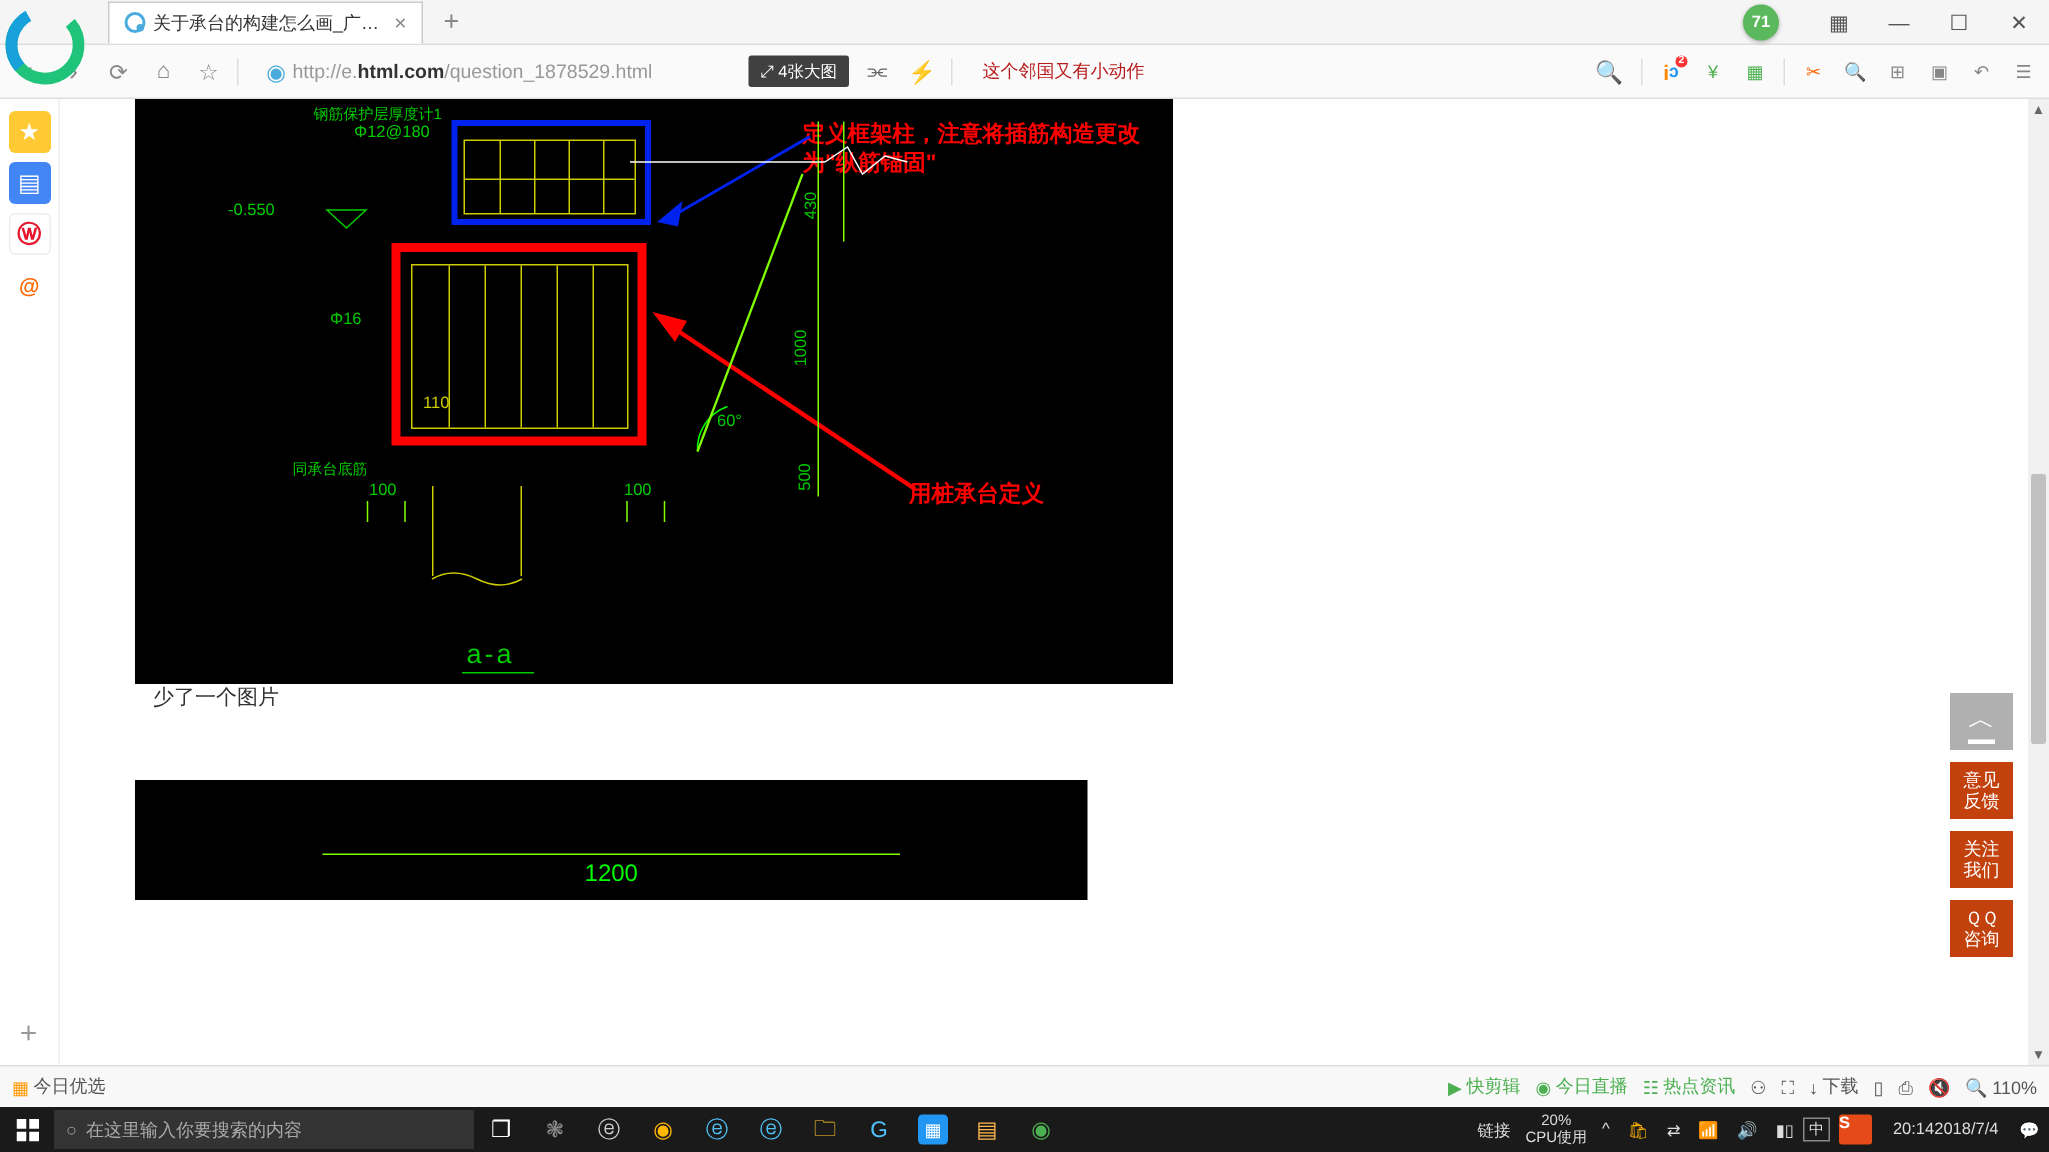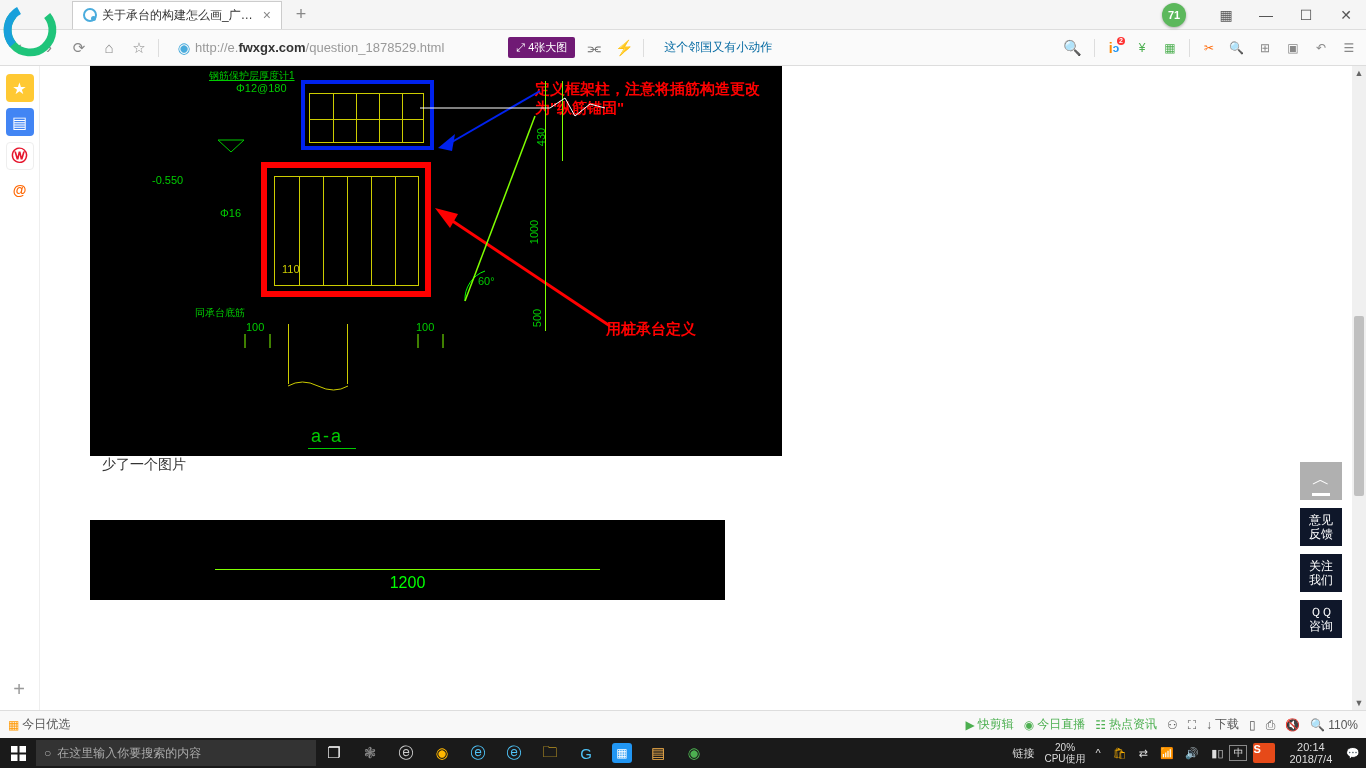--- a/index.html
+++ b/index.html
@@ -19,22 +19,22 @@
     .win-btn { width: 40px; display: flex; align-items: center; justify-content: center; color: #555; cursor: pointer; font-size: 14px; }
     
     
     .toolbar { height: 36px; display: flex; align-items: center; padding: 0 8px; border-bottom: 1px solid #ddd; background: #fafafa; gap: 8px; }
     .tb-icon { width: 22px; height: 22px; display: flex; align-items: center; justify-content: center; color: #888; cursor: pointer; font-size: 15px; }
     .tb-icon.back, .tb-icon.fwd { font-size: 18px; }
     .url-bar { flex: 0 0 auto; display: flex; align-items: center; margin-left: 6px; }
     .url-text { color: #999; font-size: 13px; }
     .url-text .dom { color: #333; font-weight: bold; }
     .spacer-tb { width: 48px; }
-    .green-btn { background: #701a75; color: #fff; padding: 3px 8px; font-size: 11px; border-radius: 2px; display: flex; align-items: center; gap: 3px; cursor: pointer; }
-    .promo-txt { color: #0369a1; font-size: 12px; margin-left: 12px; }
+    .green-btn { background: #404040; color: #fff; padding: 3px 8px; font-size: 11px; border-radius: 2px; display: flex; align-items: center; gap: 3px; cursor: pointer; }
+    .promo-txt { color: #b91c1c; font-size: 12px; margin-left: 12px; }
     .tb-right { margin-left: auto; display: flex; align-items: center; gap: 10px; }
     .tb-right .ic { width: 18px; height: 18px; display: flex; align-items: center; justify-content: center; position: relative; cursor: pointer; }
     .red-dot { position: absolute; top: -2px; right: -2px; width: 8px; height: 8px; background: #f33; border-radius: 50%; color: #fff; font-size: 7px; display: flex; align-items: center; justify-content: center; }
     .sep-v { width: 1px; height: 18px; background: #ddd; }
     
     
     .browser-logo { position: absolute; left: 2px; top: 2px; width: 56px; height: 56px; z-index: 10; }
     .browser-logo svg { width: 100%; height: 100%; }
     
     
@@ -69,38 +69,38 @@
     
     .vscroll { position: absolute; right: 0; top: 66px; bottom: 58px; width: 14px; background: #f0f0f0; }
     .vscroll .thumb { position: absolute; left: 2px; right: 2px; top: 250px; height: 180px; background: #c0c0c0; border-radius: 2px; }
     .vscroll .arrow { position: absolute; left: 0; right: 0; height: 14px; display: flex; align-items: center; justify-content: center; font-size: 9px; color: #666; }
     .vscroll .up { top: 0; }
     .vscroll .down { bottom: 0; }
     
     
     .right-float { position: absolute; right: 24px; bottom: 130px; display: flex; flex-direction: column; gap: 8px; z-index: 5; }
     .rf-gray { width: 42px; height: 38px; background: #b0b0b0; display: flex; align-items: center; justify-content: center; color: #fff; font-size: 18px; cursor: pointer; }
-    .rf-orange { width: 42px; height: 38px; background: #0f172a; display: flex; align-items: center; justify-content: center; color: #fff; font-size: 12px; line-height: 14px; text-align: center; cursor: pointer; }
+    .rf-orange { width: 42px; height: 38px; background: #c2410c; display: flex; align-items: center; justify-content: center; color: #fff; font-size: 12px; line-height: 14px; text-align: center; cursor: pointer; }
     
     
     .bottombar { position: absolute; left: 0; right: 0; bottom: 30px; height: 28px; background: #f8f8f8; border-top: 1px solid #ddd; display: flex; align-items: center; padding: 0 8px; font-size: 12px; gap: 10px; }
     .bb-icon { display: flex; align-items: center; gap: 3px; color: #555; cursor: pointer; }
     .bb-right { margin-left: auto; display: flex; align-items: center; gap: 10px; }
     .bb-green { color: #4CAF50; }
     .bb-zoom { color: #555; }
     
     
     .taskbar { position: absolute; left: 0; right: 0; bottom: 0; height: 30px; background: #1a1a1a; display: flex; align-items: center; color: #fff; }
     .tb-win { width: 36px; height: 30px; display: flex; align-items: center; justify-content: center; cursor: pointer; }
     .tb-search { height: 26px; background: #333; display: flex; align-items: center; padding: 0 8px; color: #aaa; gap: 6px; width: 280px; }
     .tb-app { width: 36px; height: 30px; display: flex; align-items: center; justify-content: center; cursor: pointer; font-size: 15px; }
     .tb-tray { margin-left: auto; display: flex; align-items: center; height: 100%; color: #ddd; font-size: 11px; }
     .tray-item { height: 100%; padding: 0 6px; display: flex; align-items: center; justify-content: center; cursor: pointer; }
     .tray-cpu { flex-direction: column; line-height: 11px; text-align: center; font-size: 10px; padding: 0 4px; }
-    .tray-time { flex-direction: column; line-height: 12px; text-align: center; padding: 0 8px; }
+    .tray-time { flex-direction: row; line-height: 12px; text-align: center; padding: 0 8px; }
     .tray-orange { background: #e64a19; color: #fff; width: 22px; height: 20px; border-radius: 2px; font-weight: bold; }
   </style>
 </head>
 <body>
 
 <div class="browser-logo">
   <svg viewBox="0 0 100 100">
     <circle cx="50" cy="50" r="40" fill="none" stroke="#1fc47a" stroke-width="14" stroke-dasharray="180 70" transform="rotate(-40 50 50)"></circle>
     <circle cx="50" cy="50" r="40" fill="none" stroke="#18a0db" stroke-width="14" stroke-dasharray="70 180" transform="rotate(140 50 50)"></circle>
   </svg>
@@ -127,21 +127,21 @@
 <div class="toolbar">
   <div class="tb-icon back">‹</div>
   <div class="tb-icon fwd">›</div>
   <div class="tb-icon">⟳</div>
   <div class="tb-icon">⌂</div>
   <div class="tb-icon">☆</div>
   <div class="sep-v"></div>
   <div class="url-bar">
     <span class="tb-icon" style="color:#4aacdd;">◉</span>
     <span class="url-text">
-      <span>http://e.</span><span class="dom">fwxgx.com</span><span>/question_1878529.html</span>
+      <span>http://e.</span><span class="dom">html.com</span><span>/question_1878529.html</span>
     </span>
   </div>
   <div class="spacer-tb"></div>
   <div class="green-btn">⤢ 4张大图</div>
   <div class="tb-icon" style="color:#666;">⫘</div>
   <div class="tb-icon" style="color:#5cb85c;">⚡</div>
   <div class="sep-v"></div>
   <div class="promo-txt">这个邻国又有小动作</div>
   <div class="tb-right">
     <div class="tb-icon">🔍</div>
@@ -198,22 +198,22 @@
         <svg style="position:absolute;left:340px;top:130px;width:190px;height:140px;">
           <line x1="180" y1="130" x2="15" y2="20" stroke="#ff0000" stroke-width="3"></line>
           <polygon points="5,12 28,18 20,32" fill="#ff0000"></polygon>
         </svg>
 
         <svg style="position:absolute;left:340px;top:20px;width:120px;height:80px;">
           <line x1="110" y1="5" x2="15" y2="60" stroke="#0022ee" stroke-width="2"></line>
           <polygon points="8,62 25,48 22,65" fill="#0022ee"></polygon>
         </svg>
 
-        <div class="grn-txt" style="left:62px;top:68px;margin-top:40px;">-0.550</div>
-        <div class="grn-txt" style="left:119px;top:3px;font-size:10px;text-decoration:underline;">钢筋保护层厚度计1</div>
+        <div class="grn-txt" style="left:62px;top:68px;">-0.550</div>
+        <div class="grn-txt" style="left:119px;top:3px;font-size:10px;">钢筋保护层厚度计1</div>
         <div class="grn-txt" style="left:146px;top:16px;">Φ12@180</div>
         <div class="grn-txt" style="left:130px;top:141px;text-align:right;">Φ16</div>
         <div class="grn-txt" style="left:192px;top:197px;color:#cccc00;">110</div>
         <div class="grn-txt" style="left:442px;top:65px;transform:rotate(-90deg);">430</div>
         <div class="grn-txt" style="left:432px;top:160px;transform:rotate(-90deg);">1000</div>
         <div class="grn-txt" style="left:438px;top:246px;transform:rotate(-90deg);">500</div>
         <div class="grn-txt" style="left:388px;top:209px;text-align:center;">60°</div>
         <div class="grn-txt" style="left:156px;top:255px;">100</div>
         <div class="grn-txt" style="left:326px;top:255px;">100</div>
         <div class="grn-txt" style="left:105px;top:240px;font-size:10px;">同承台底筋</div>

